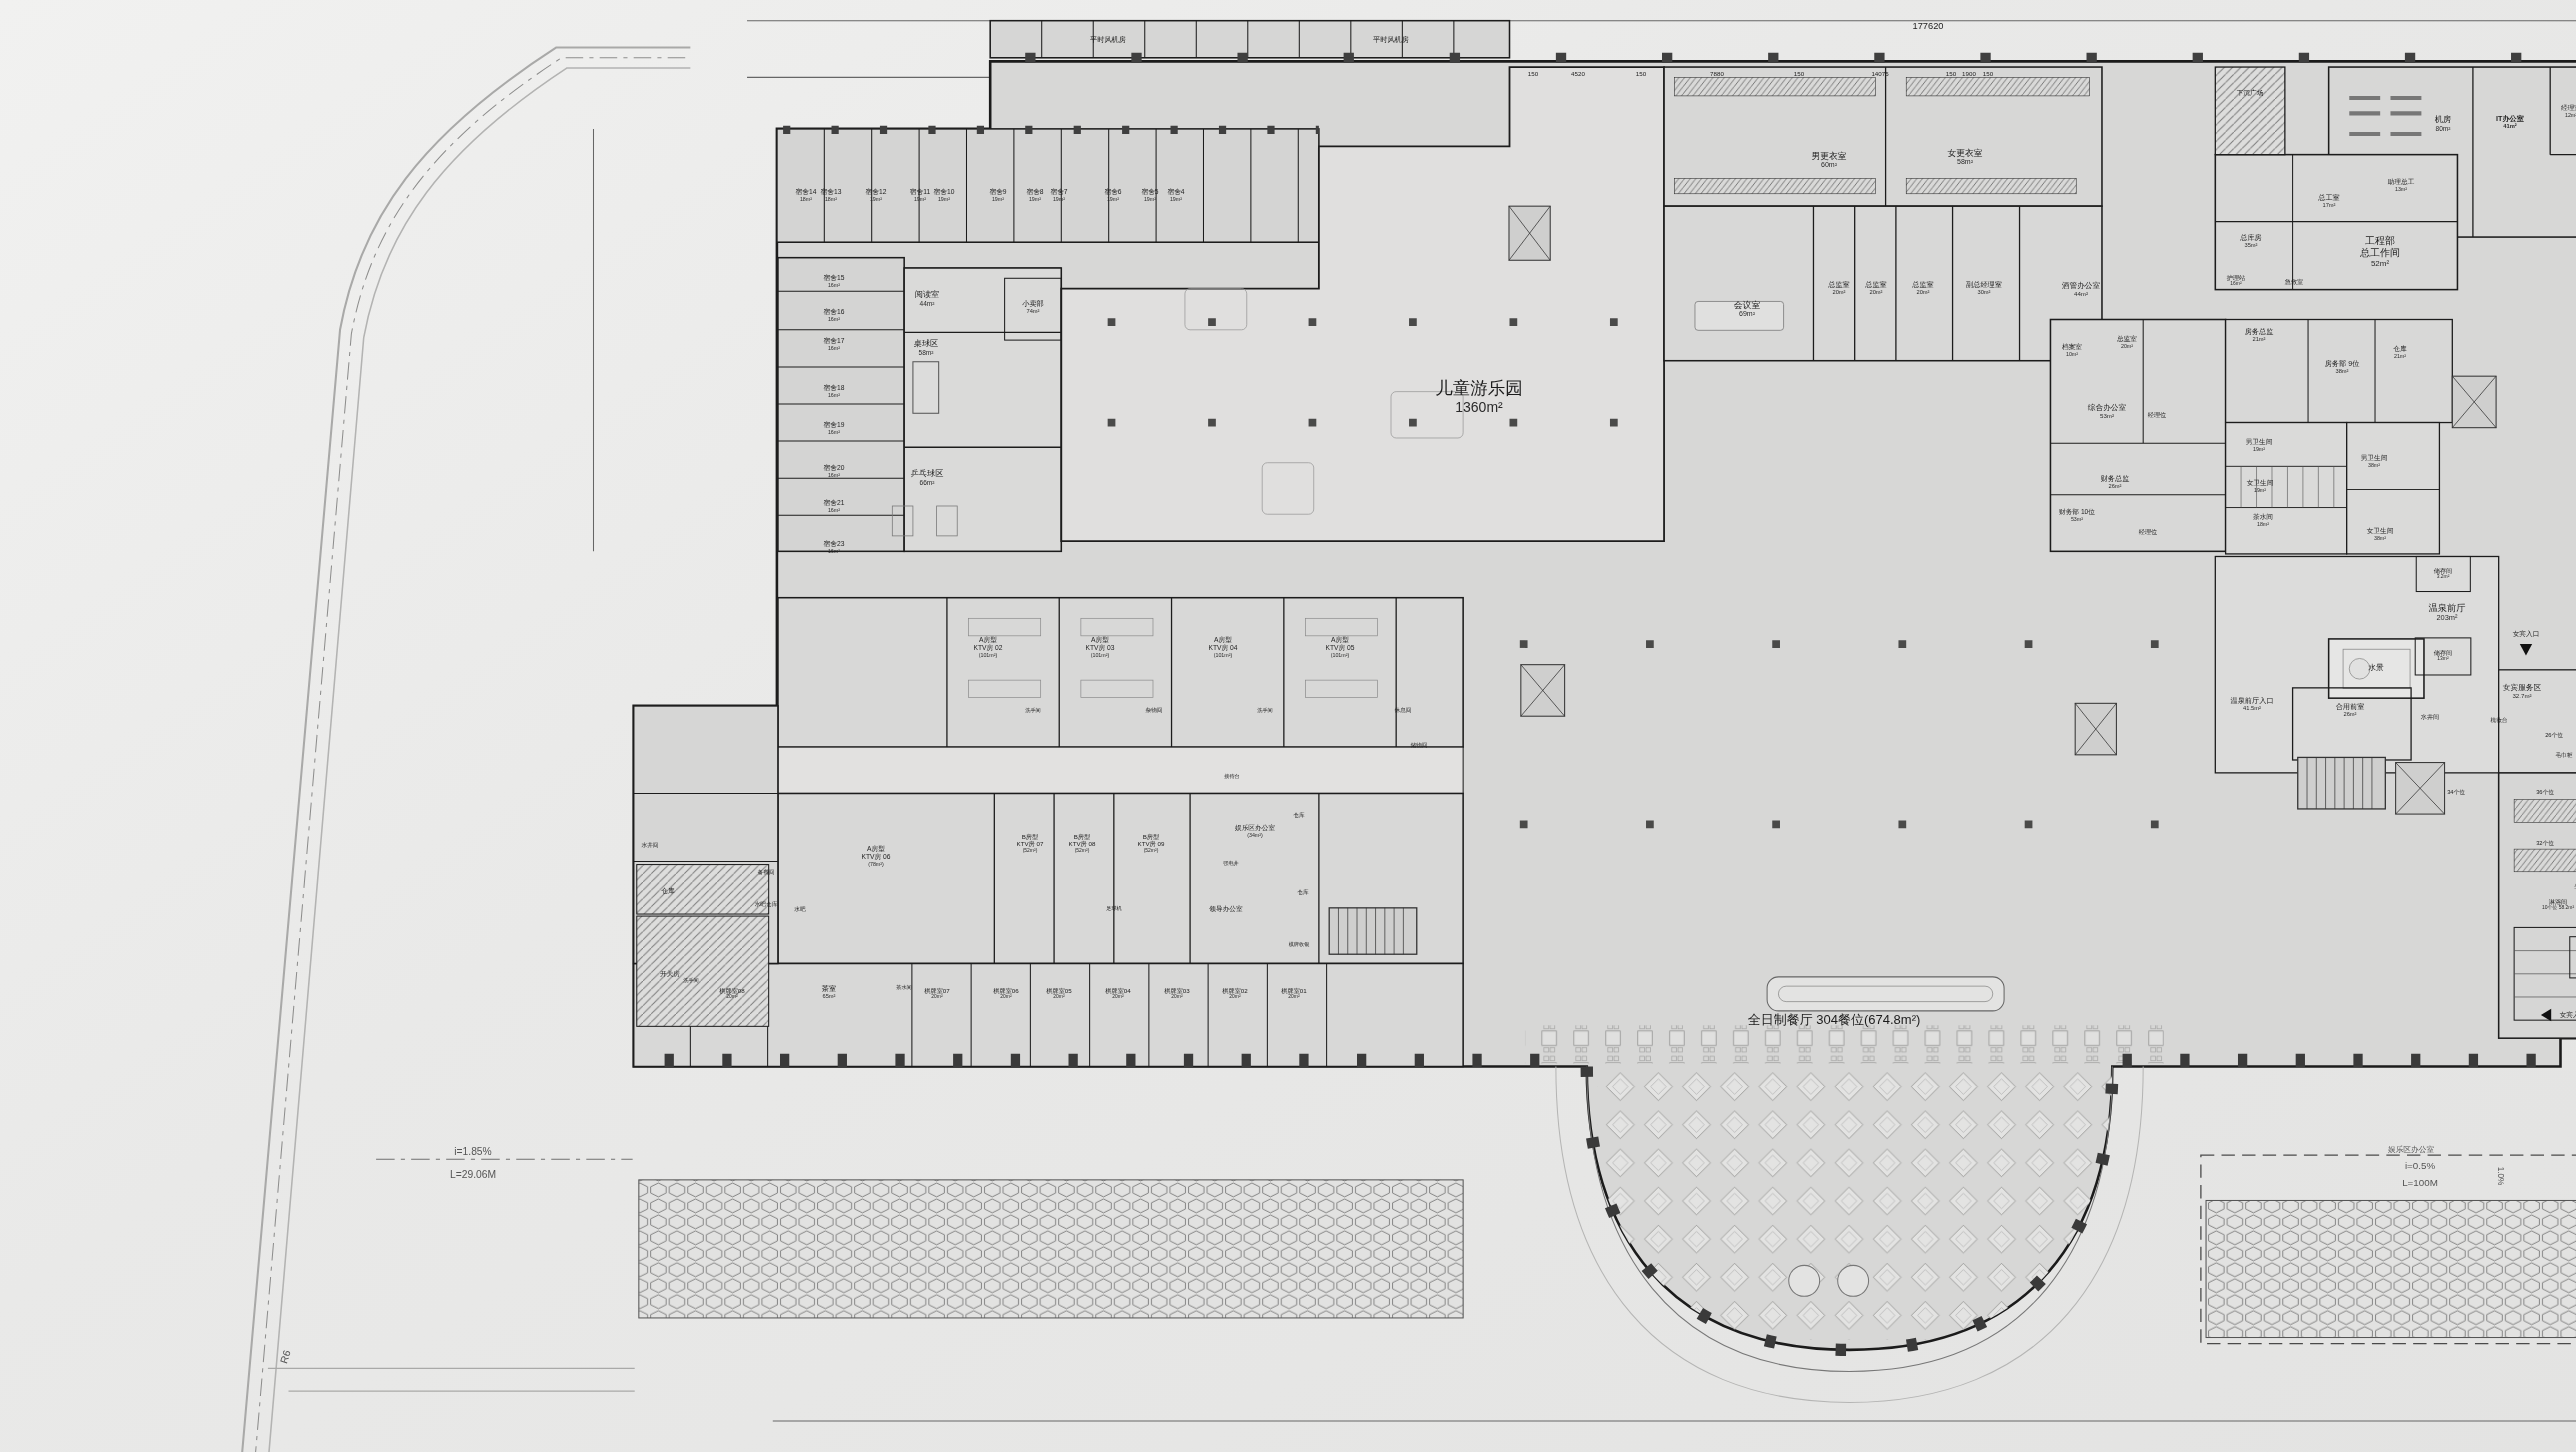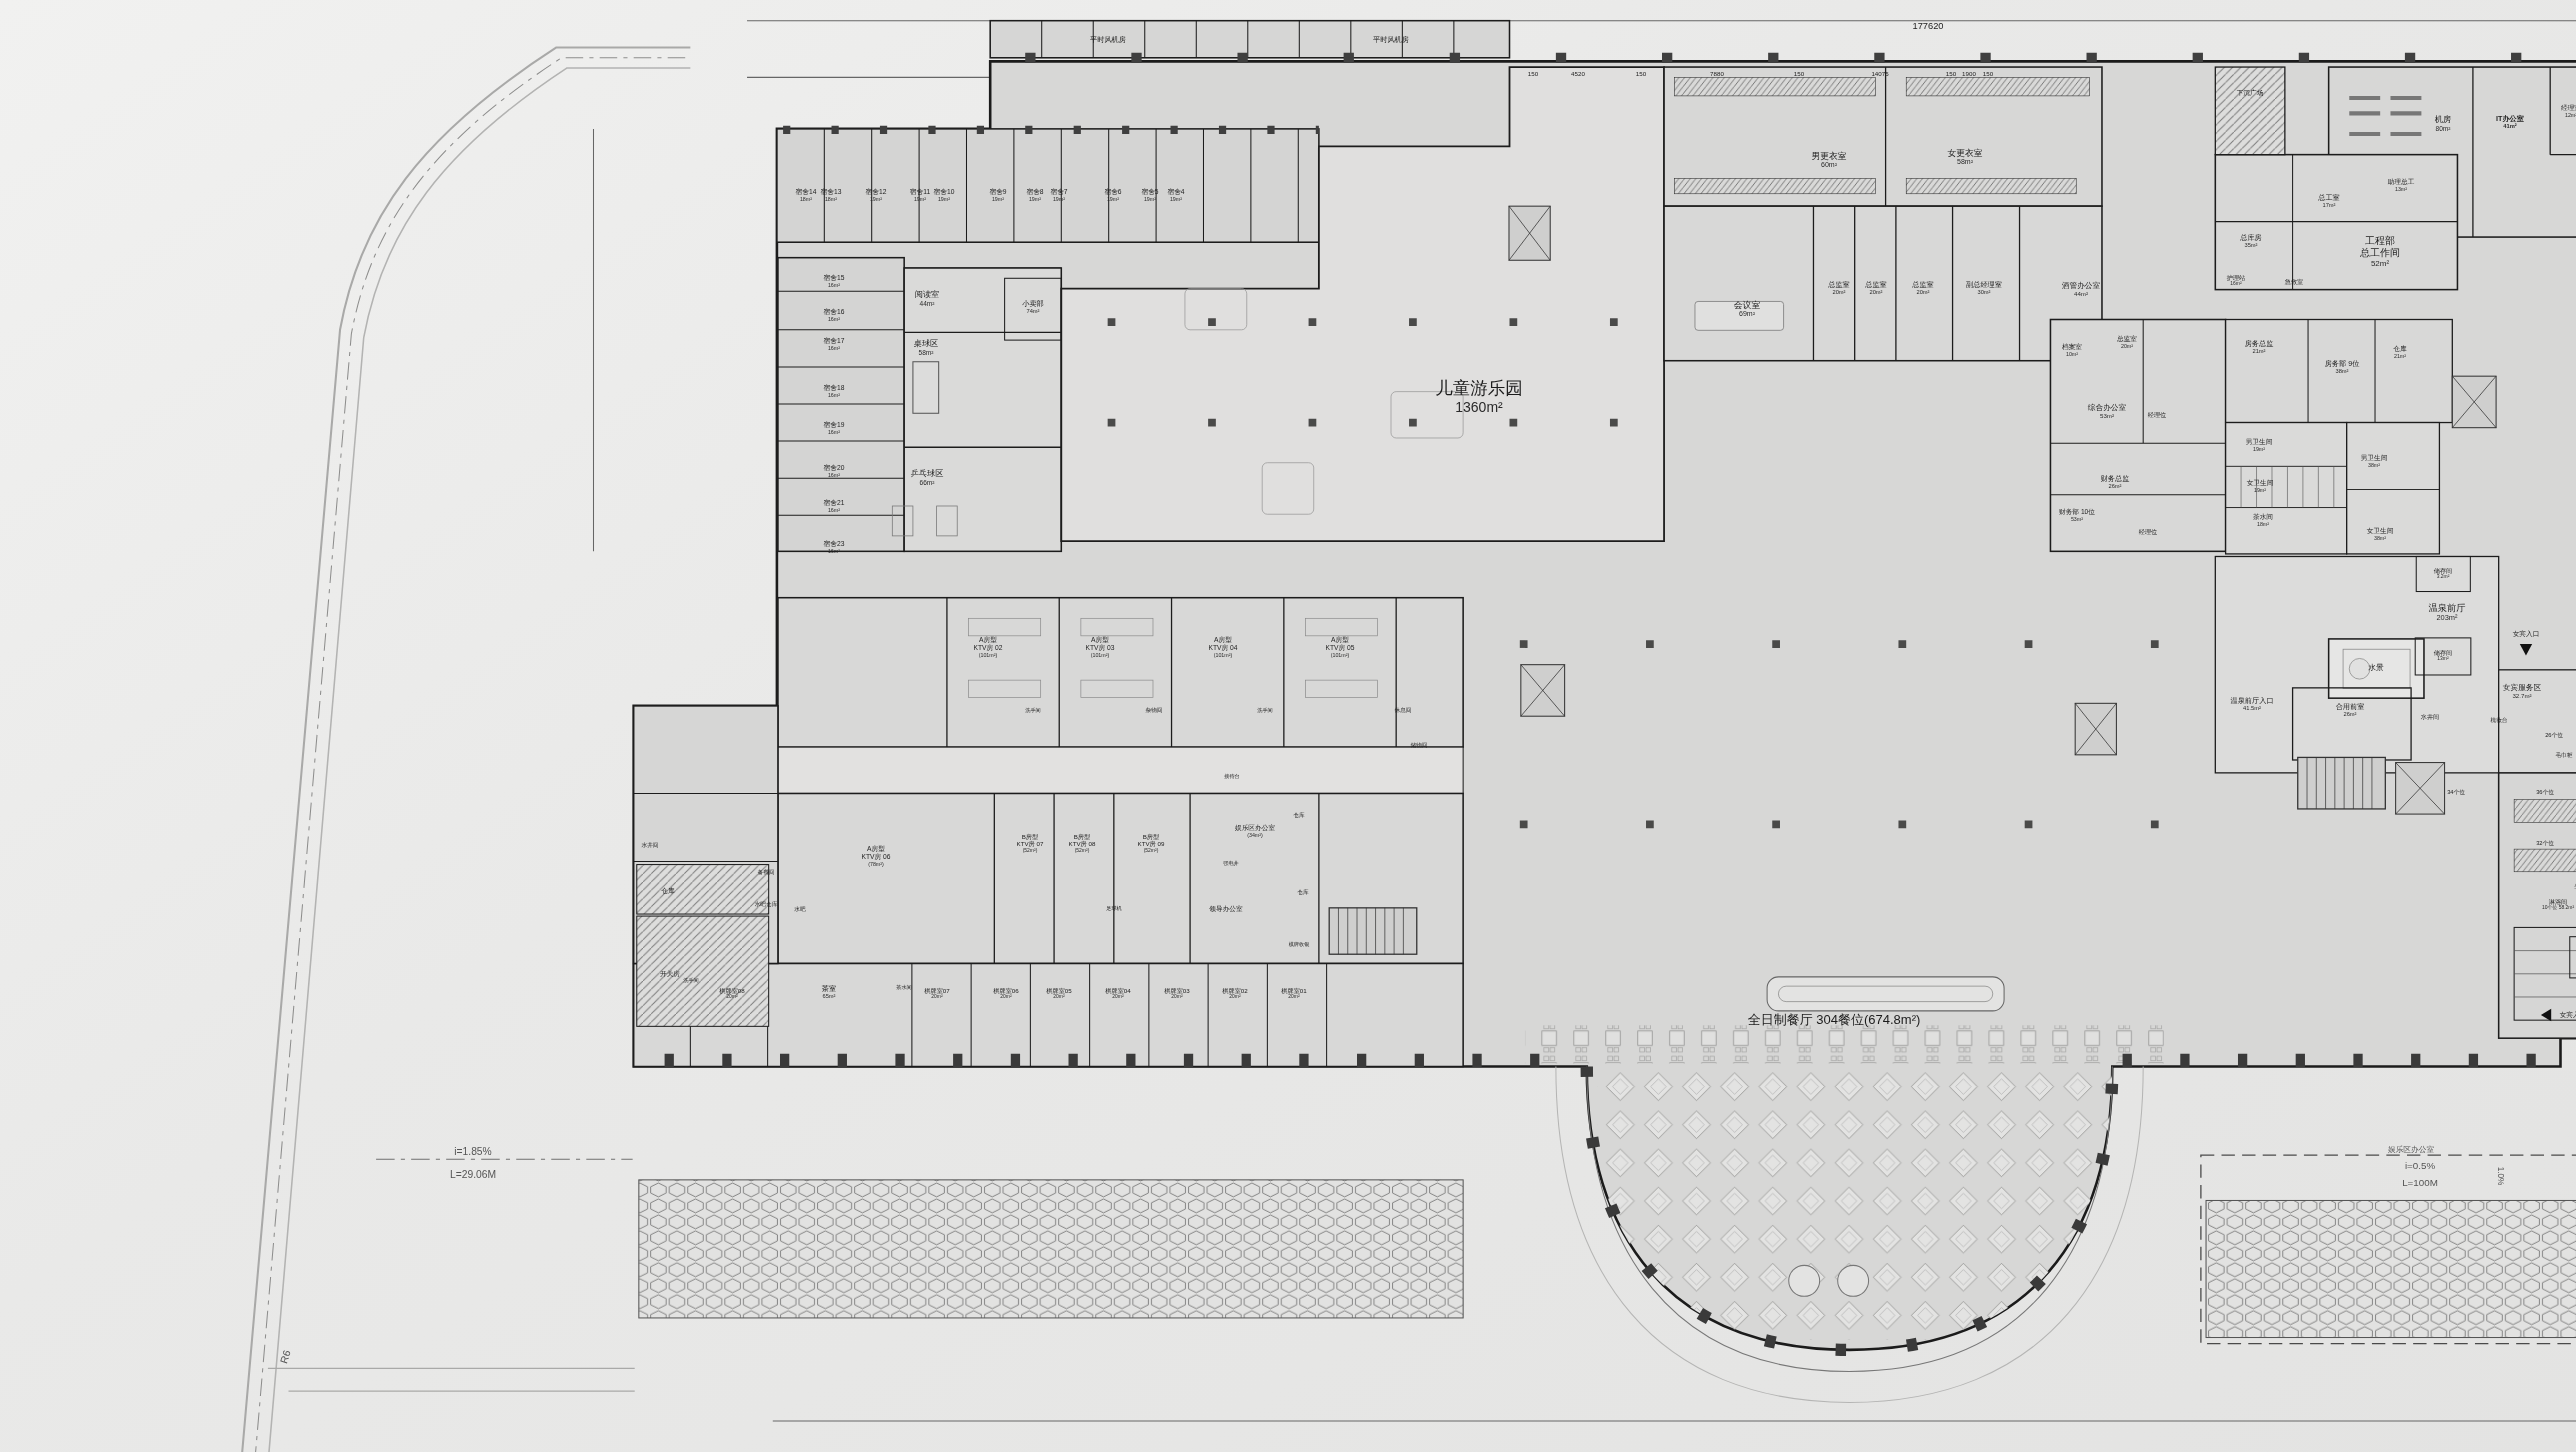--- a/index.html
+++ b/index.html
@@ -334,21 +334,21 @@
       <div class="lbl " style="left: 1923px; top: 289px; font-size: 7.2px;">总监室<span class="sub">20m²</span></div>
       <div class="lbl " style="left: 1984px; top: 289px; font-size: 7.2px;">副总经理室<span class="sub">30m²</span></div>
       <div class="lbl " style="left: 2081px; top: 289px; font-size: 7.7px;">酒管办公室<span class="sub">44m²</span></div>
       <div class="lbl " style="left: 2072px; top: 350px; font-size: 6.7px;">档案室<span class="sub">10m²</span></div>
       <div class="lbl " style="left: 2127px; top: 342px; font-size: 6.7px;">总监室<span class="sub">20m²</span></div>
       <div class="lbl " style="left: 2107px; top: 411px; font-size: 7.7px;">综合办公室<span class="sub">53m²</span></div>
       <div class="lbl " style="left: 2157px; top: 415px; font-size: 6.2px;">经理位</div>
       <div class="lbl " style="left: 2115px; top: 483px; font-size: 7.2px;">财务总监<span class="sub">26m²</span></div>
       <div class="lbl " style="left: 2077px; top: 515px; font-size: 6.7px;">财务部 10位<span class="sub">53m²</span></div>
       <div class="lbl " style="left: 2148px; top: 532px; font-size: 6.2px;">经理位</div>
-      <div class="lbl " style="left: 2259px; top: 348px; font-size: 7.2px;">房务总监<span class="sub">21m²</span></div>
+      <div class="lbl " style="left: 2259px; top: 336px; font-size: 7.2px;">房务总监<span class="sub">21m²</span></div>
       <div class="lbl " style="left: 2342px; top: 368px; font-size: 7.2px;">房务部 9位<span class="sub">38m²</span></div>
       <div class="lbl " style="left: 2400px; top: 352px; font-size: 6.7px;">仓库<span class="sub">21m²</span></div>
       <div class="lbl " style="left: 2259px; top: 445px; font-size: 6.7px;">男卫生间<span class="sub">19m²</span></div>
       <div class="lbl " style="left: 2260px; top: 486px; font-size: 6.7px;">女卫生间<span class="sub">19m²</span></div>
       <div class="lbl " style="left: 2263px; top: 520px; font-size: 6.7px;">茶水间<span class="sub">18m²</span></div>
       <div class="lbl " style="left: 2374px; top: 461px; font-size: 6.7px;">男卫生间<span class="sub">38m²</span></div>
       <div class="lbl " style="left: 2380px; top: 534px; font-size: 6.7px;">女卫生间<span class="sub">38m²</span></div>
       <div class="lbl " style="left: 2250px; top: 93px; font-size: 6.7px;">下沉广场</div>
       <div class="lbl " style="left: 2443px; top: 124px; font-size: 8.2px;">机房<span class="sub">80m²</span></div>
       <div class="lbl " style="left: 2510px; top: 123px; font-size: 7.2px; font-weight: bold;">IT办公室<span class="sub">41m²</span></div>

